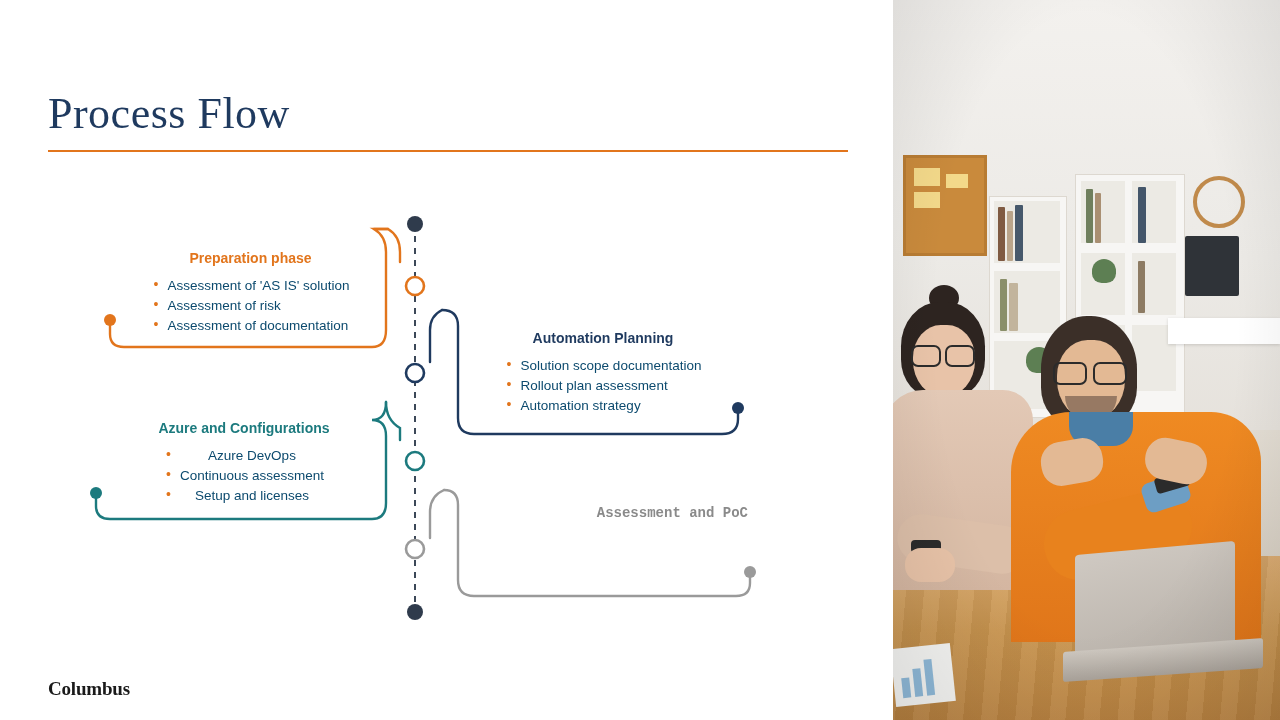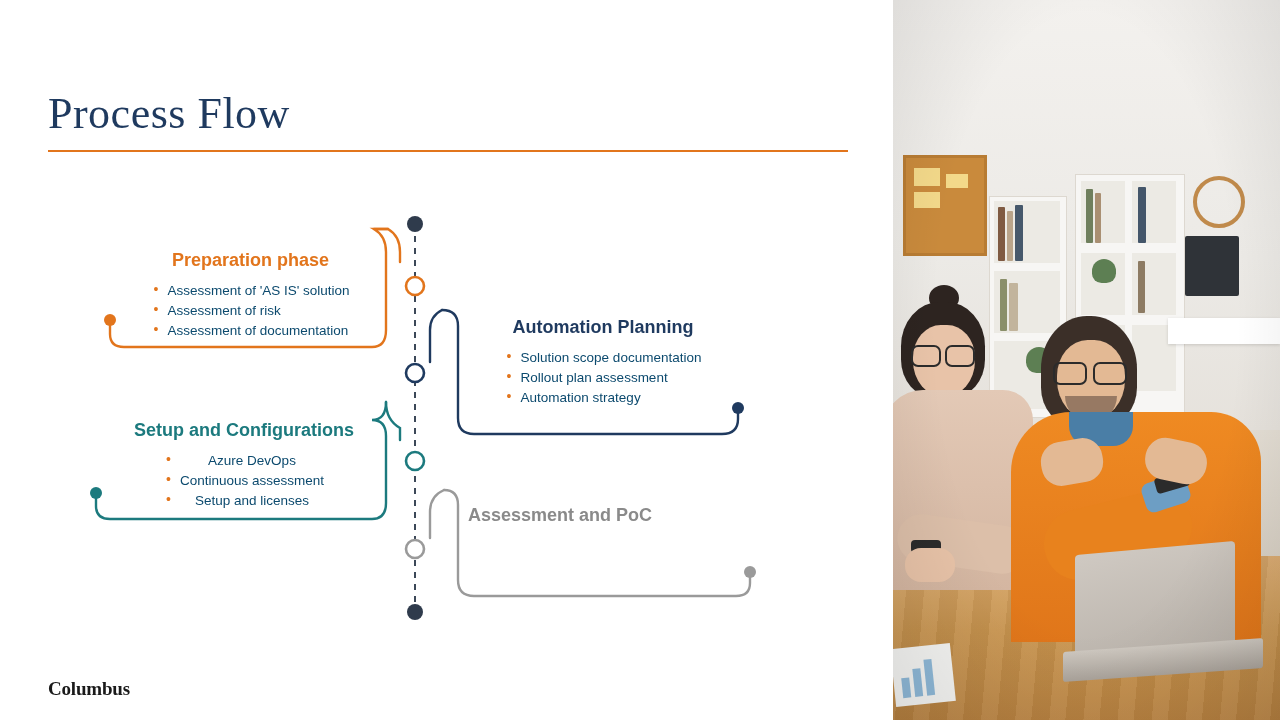--- a/index.html
+++ b/index.html
@@ -65,21 +65,21 @@
     left: 0;
     top: 0;
   }
 
   
   .blk {
     position: absolute;
   }
   .blk h3 {
     margin: 0 0 10px 0;
-    font-size: 18px;
+    font-size: 14px;
     font-weight: bold;
     line-height: 1.1;
   }
   .blk ul {
     margin: 0;
     padding: 0;
     list-style: none;
   }
   .blk li {
     position: relative;
@@ -98,34 +98,34 @@
     font-size: 14px;
   }
 
   
   #blk-prep { left: 118px; top: 251px; width: 265px; }
   #blk-prep h3 { color: #E2751C; text-align: center; }
   #blk-prep ul { display: inline-block; text-align: left; }
   #blk-prep .ul-wrap { text-align: center; }
 
   
-  #blk-auto { left: 468px; top: 318px; width: 270px; }
+  #blk-auto { left: 468px; top: 331px; width: 270px; }
   #blk-auto h3 { color: #1F3A5F; text-align: center; }
   #blk-auto .ul-wrap { text-align: center; }
   #blk-auto ul { display: inline-block; text-align: left; }
 
   
   #blk-tools { left: 104px; top: 421px; width: 280px; }
   #blk-tools h3 { color: #1C7A7E; text-align: center; }
   #blk-tools .ul-wrap { text-align: center; }
   #blk-tools ul { display: inline-block; text-align: center; }
 
   
   #blk-poc { left: 468px; top: 506px; width: 280px; }
-  #blk-poc h3 { color: #8A8A8A; text-align: left; }
+  #blk-poc h3 { color: #8A8A8A; text-align: right; font-family: Liberation Mono, monospace; }
   #blk-poc .ul-wrap { text-align: center; }
   #blk-poc ul { display: inline-block; text-align: left; }
 
   
   .photo {
     position: absolute;
     left: 893px;
     top: 0;
     width: 387px;
     height: 720px;
@@ -353,21 +353,21 @@
       <div class="ul-wrap">
         <ul>
           <li>Solution scope documentation</li>
           <li>Rollout plan assessment</li>
           <li>Automation strategy</li>
         </ul>
       </div>
     </div>
 
     <div class="blk" id="blk-tools">
-      <h3>Setup and Configurations</h3>
+      <h3>Azure and Configurations</h3>
       <div class="ul-wrap">
         <ul>
           <li>Azure DevOps</li>
           <li>Continuous assessment</li>
           <li>Setup and licenses</li>
         </ul>
       </div>
     </div>
 
     <div class="blk" id="blk-poc">

